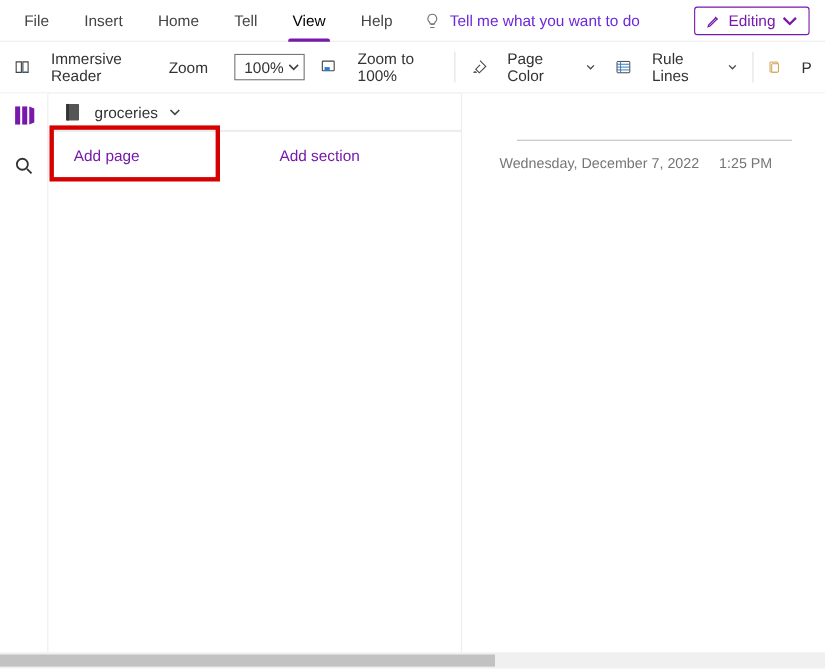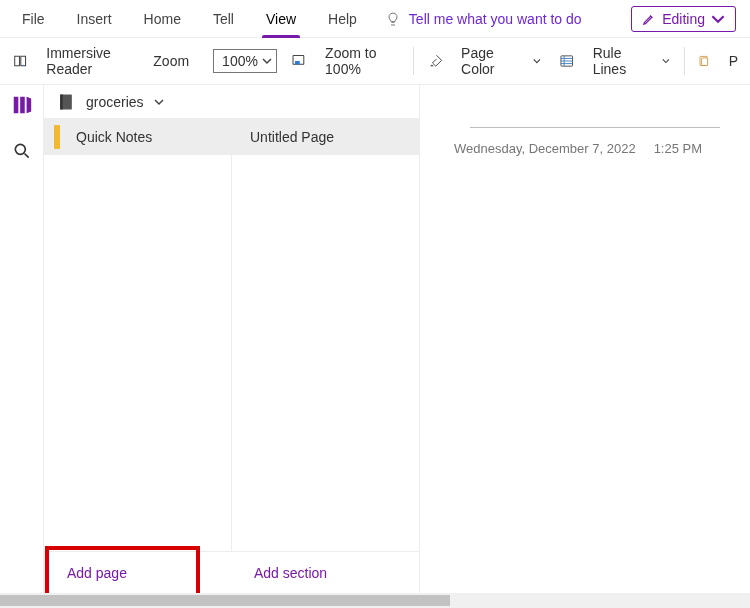--- a/index.html
+++ b/index.html
@@ -170,33 +170,20 @@
     <div class="nb-header">
       <svg class="nb-icon" viewBox="0 0 24 24" fill="#555">
           <rect x="5" y="3" width="14" height="18" rx="1"></rect>
           <rect x="5" y="3" width="3" height="18" fill="#333"></rect>
         </svg>
       <span>groceries</span>
       <svg class="chev" viewBox="0 0 10 10" fill="none" stroke="#444" stroke-width="1.5">
           <path d="M1 3l4 4 4-4"></path>
         </svg>
     </div>
-    <div class="nav-cols">
-      <div class="sec-col">
-        <div class="sec-item">
-          <div class="color-tab"></div>
-          <span>Quick Notes</span>
-        </div>
-      </div>
-      <div class="page-col">
-        <div class="page-item">
-          <span>Untitled Page</span>
-        </div>
-      </div>
-    </div>
     <div class="nav-footer">
       <div class="foot-btn addpage">
         <span>Add page</span>
         <div class="highlight-box"></div>
       </div>
       <div class="foot-btn">
         <span>Add section</span>
       </div>
     </div>
   </div>

